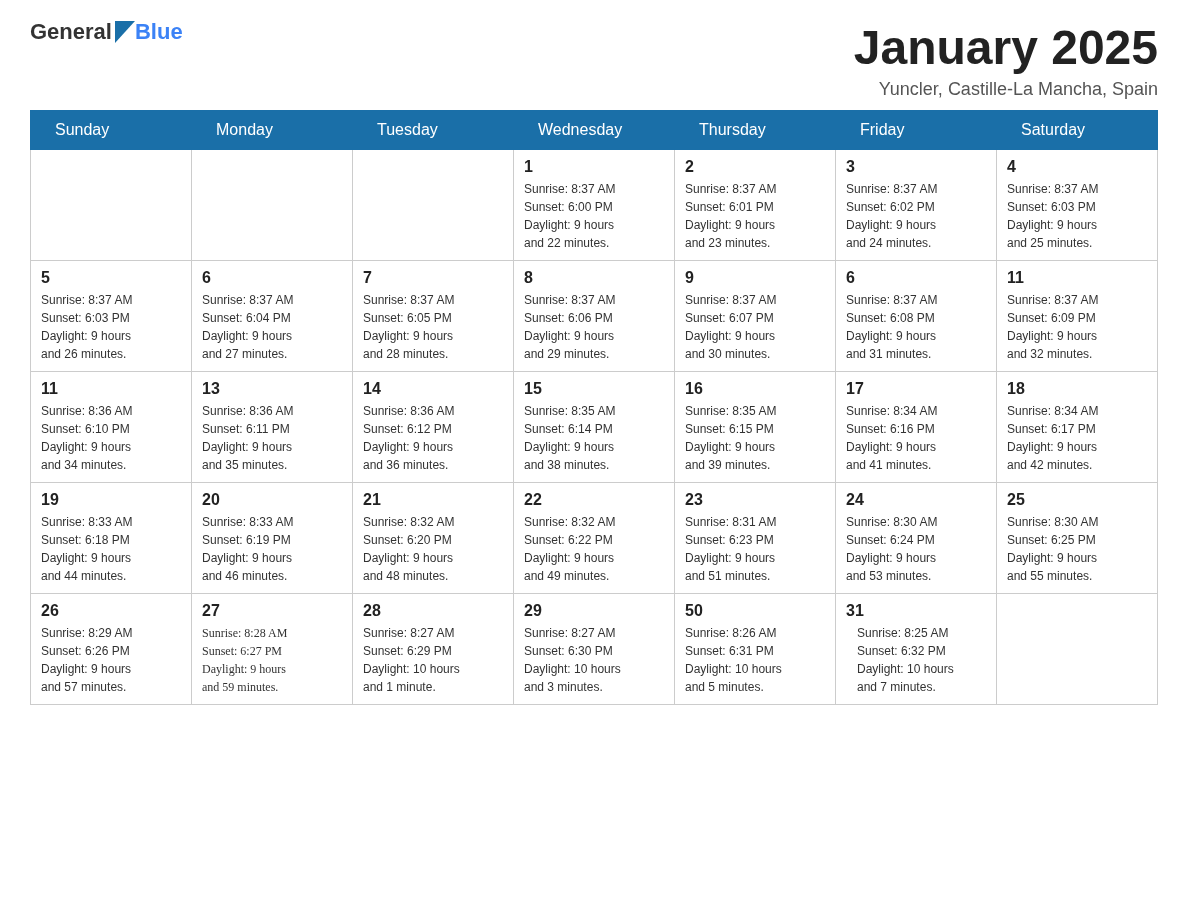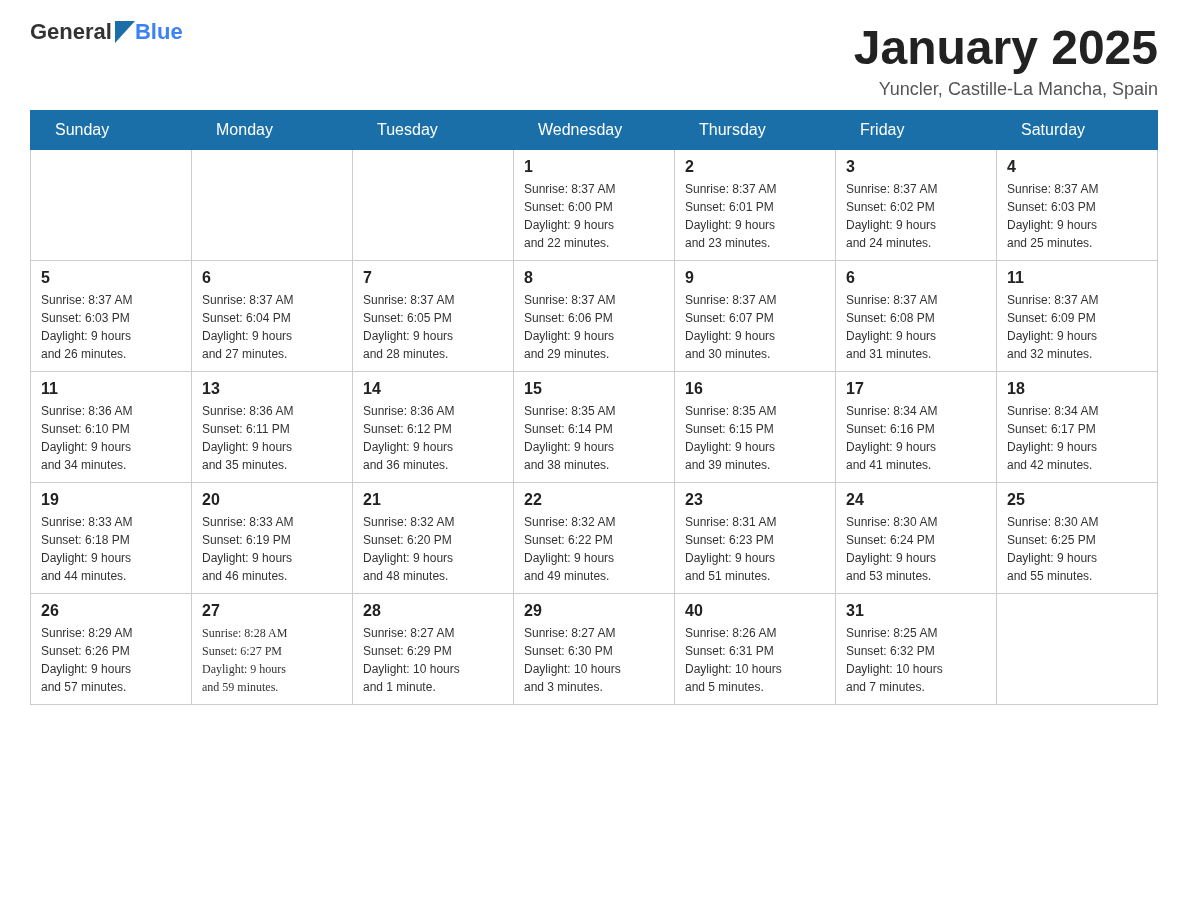--- a/index.html
+++ b/index.html
@@ -327,29 +327,29 @@
 and 1 minute.</div>
         </td>
         <td>
           <div class="day-number">29</div>
           <div class="day-info" style="white-space: pre-line;">Sunrise: 8:27 AM
 Sunset: 6:30 PM
 Daylight: 10 hours
 and 3 minutes.</div>
         </td>
         <td>
-          <div class="day-number">40</div>
+          <div class="day-number">50</div>
           <div class="day-info" style="white-space: pre-line;">Sunrise: 8:26 AM
 Sunset: 6:31 PM
 Daylight: 10 hours
 and 5 minutes.</div>
         </td>
         <td>
           <div class="day-number">31</div>
-          <div class="day-info" style="white-space: pre-line;">Sunrise: 8:25 AM
+          <div class="day-info" style="white-space: pre-line; margin-left: 11px;">Sunrise: 8:25 AM
 Sunset: 6:32 PM
 Daylight: 10 hours
 and 7 minutes.</div>
         </td>
         <td class="empty-cell"></td>
       </tr>
     </tbody>
 </table>
 
 </body></html>

